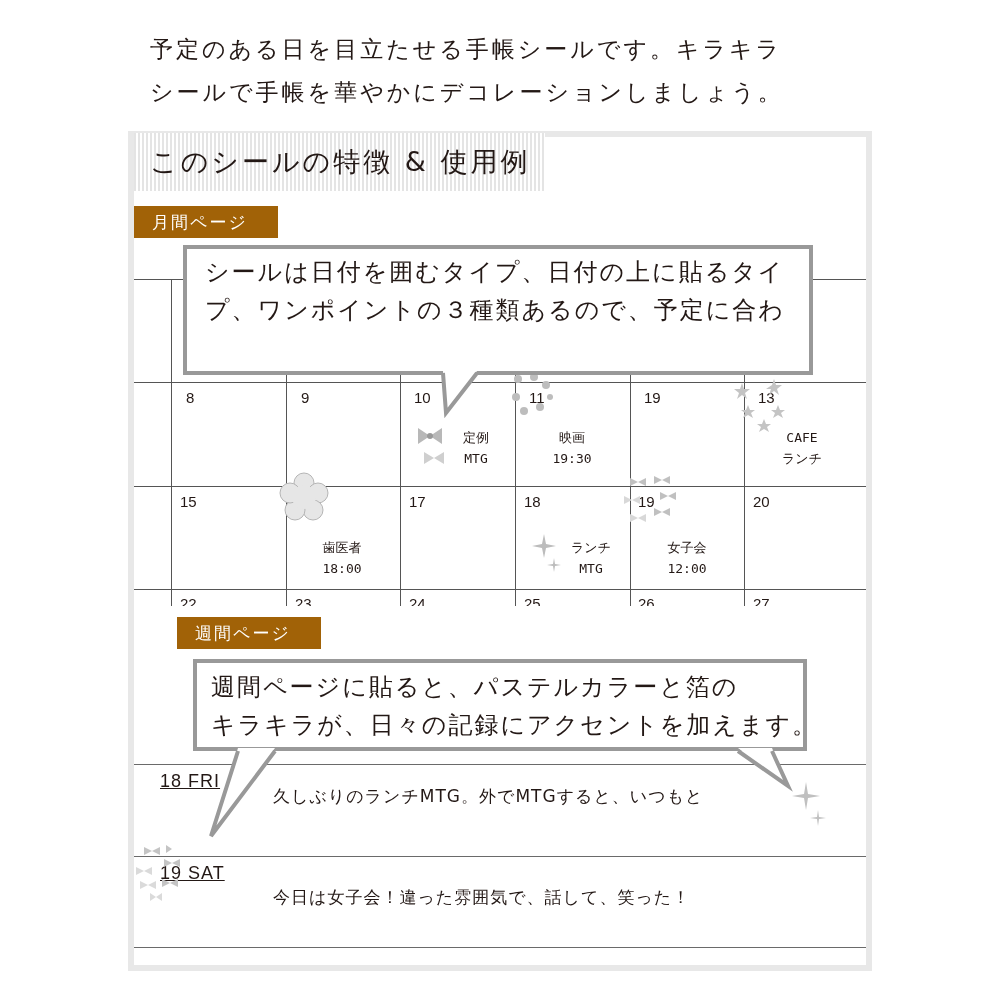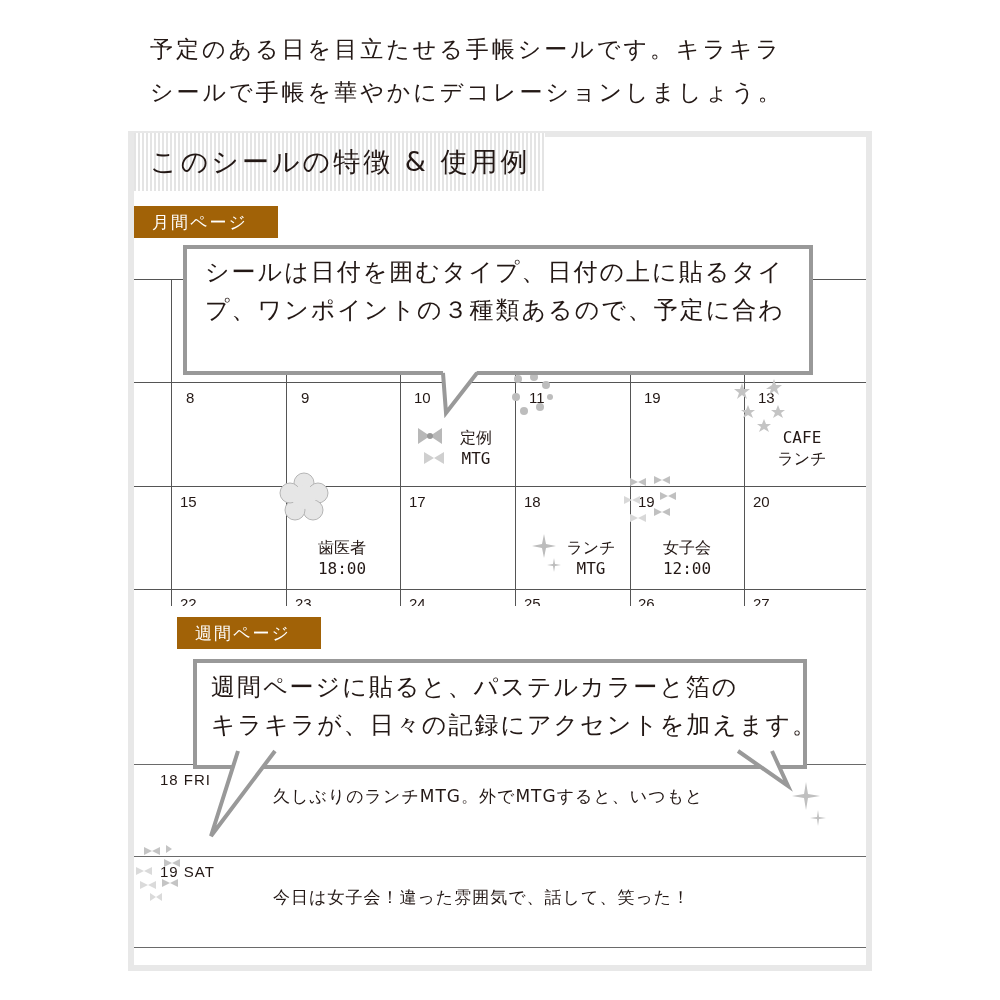--- a/index.html
+++ b/index.html
@@ -19,28 +19,28 @@
   .section-title { left: 150px; top: 142px; font-size: 27px; letter-spacing: 3px; line-height: 40px;
                    color: #231815; white-space: nowrap; }
 
   .tag { left: 134px; width: 144px; height: 32px; background: #a16207; color: #ffffff;
          font-size: 17px; line-height: 32px; padding-left: 18px; box-sizing: border-box; letter-spacing: 2px; }
 
   .cal { left: 134px; top: 279px; width: 732px; height: 327px; overflow: hidden; }
   .hline { position: absolute; left: 0; width: 732px; height: 1px; background: #555; }
   .vline { position: absolute; top: 0; width: 1px; height: 330px; background: #555; }
   .daynum { position: absolute; font-family: "Liberation Sans", sans-serif; font-size: 15px; color: #231815; }
-  .event { position: absolute; font-size: 16px; line-height: 21px; text-align: center; color: #231815;
+  .event { position: absolute; font-size: 13px; line-height: 21px; text-align: center; color: #231815;
            font-family: "DejaVu Sans Mono", monospace; width: 100px; }
 
   .bubble { background: #ffffff; border: 4px solid #999999; box-sizing: border-box; }
   .bubble-text { font-size: 24px; line-height: 38px; letter-spacing: 2px; color: #231815; white-space: nowrap; }
 
   .week-line { left: 134px; width: 732px; height: 1px; background: #6a6a6a; }
-  .week-label { font-family: "Liberation Sans", sans-serif; font-size: 15px; color: #231815; letter-spacing: 1px; }
+  .week-label { font-family: "Liberation Sans", sans-serif; font-size: 18px; color: #231815; letter-spacing: 1px; text-decoration: underline; }
   .diary { font-size: 17px; line-height: 26px; color: #231815; white-space: nowrap; letter-spacing: 1px; }
 
   svg { overflow: visible; }
 </style>
 </head>
 <body>
 
 <div class="abs intro">
   <div>予定のある日を目立たせる手帳シールです。キラキラ</div>
   <div>シールで手帳を華やかにデコレーションしましょう。</div>
@@ -83,20 +83,24 @@
   <span class="daynum" style="left:46px; top:316px;">22</span>
   <span class="daynum" style="left:161px; top:316px;">23</span>
   <span class="daynum" style="left:275px; top:316px;">24</span>
   <span class="daynum" style="left:390px; top:316px;">25</span>
   <span class="daynum" style="left:504px; top:316px;">26</span>
   <span class="daynum" style="left:619px; top:316px;">27</span>
 
   <div class="event" style="left:292px; top:148px; width:100px; text-align:center;">
     <div>定例</div>
     <div>MTG</div>
+  </div>
+  <div class="event" style="left:388px; top:148px;">
+    <div>映画</div>
+    <div>19:30</div>
   </div>
   <div class="event" style="left:618px; top:148px;">
     <div>CAFE</div>
     <div>ランチ</div>
   </div>
   <div class="event" style="left:158px; top:258px;">
     <div>歯医者</div>
     <div>18:00</div>
   </div>
   <div class="event" style="left:407px; top:258px;">
@@ -216,21 +220,21 @@
       <path d="M26 48 L20 52 L26 56 Z" fill="#dadada"></path>
   </g>
 </svg>
 <svg class="abs" style="left:790px; top:782px;" width="40" height="50">
   <g fill="#c0c0c0">
     <polygon points="16,0 18,12 30,14 18,16 16,28 14,16 2,14 14,12"></polygon>
     <polygon points="28,28 29,35 36,36 29,37 28,44 27,37 20,36 27,35"></polygon>
   </g>
 </svg>
 
-<div class="abs bubble" style="left:193px; top:659px; width:614px; height:110px;">
+<div class="abs bubble" style="left:193px; top:659px; width:614px; height:92px;">
   <div class="bubble-text" style="position:absolute; left:14px; top:5px;">
     <div>週間ページに貼ると、パステルカラーと箔の</div>
     <div>キラキラが、日々の記録にアクセントを加えます。</div>
   </div>
 </div>
 <svg class="abs" style="left:0; top:0;" width="1000" height="1000" pointer-events="none">
   <polygon points="238,748 275,748 211,836" fill="#ffffff" stroke="none"></polygon>
   <polyline points="238,751 211,836 275,751" fill="none" stroke="#999999" stroke-width="4" stroke-linejoin="miter"></polyline>
   <polygon points="738,748 772,748 788,786" fill="#ffffff" stroke="none"></polygon>
   <polyline points="738,751 788,786 772,751" fill="none" stroke="#999999" stroke-width="4" stroke-linejoin="miter"></polyline>

